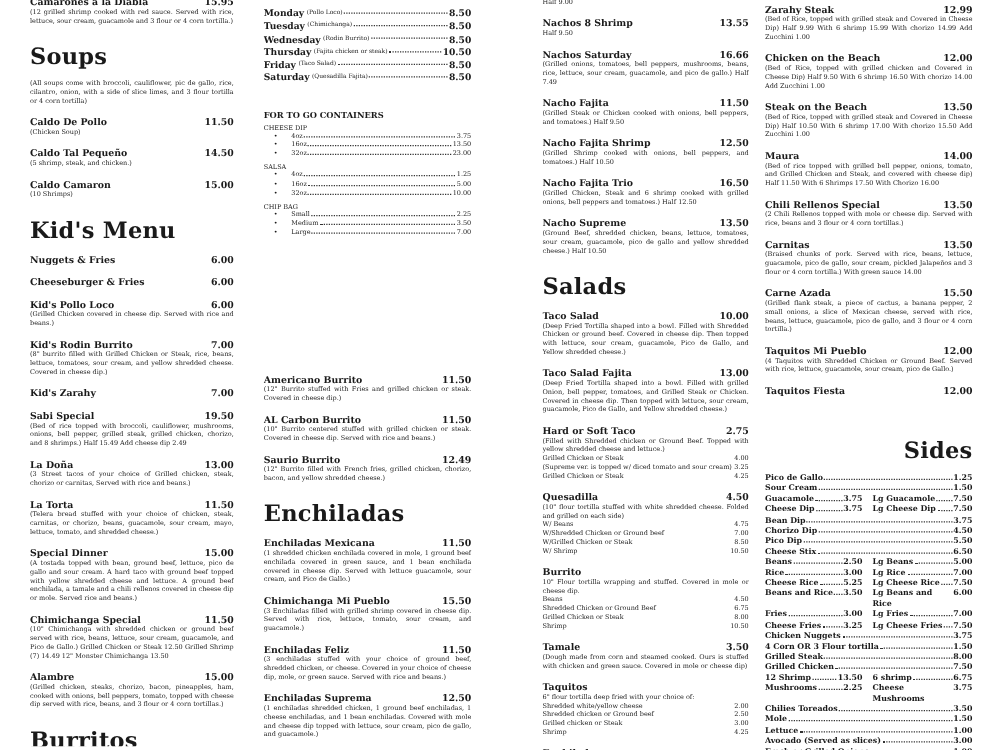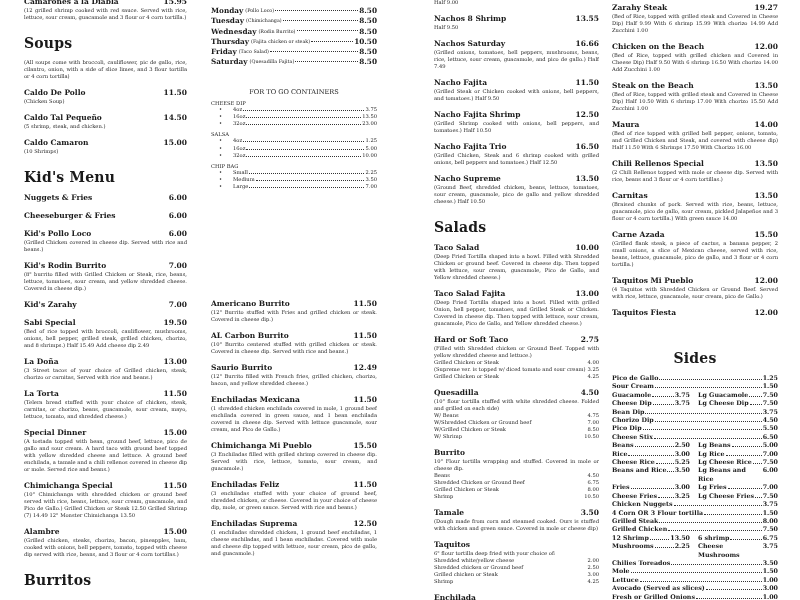--- a/index.html
+++ b/index.html
@@ -3,30 +3,30 @@
 <meta charset="utf-8">
 <style>
   * { box-sizing: border-box; margin: 0; padding: 0; }
   html, body { width: 800px; height: 600px; overflow: hidden; background: #ffffff; }
   body { font-family: "DejaVu Serif", "Liberation Serif", serif; color: #1a1a1a; position: relative; }
   .col { position: absolute; top: 0; height: 600px; overflow: hidden; }
   .c1 { left: 24px; width: 163px; }
   .c2 { left: 211px; width: 166px; }
   .c3 { left: 434px; width: 165px; }
   .c4 { left: 612px; width: 166px; }
-  .sec-h { font-weight: bold; font-size: 14px; margin: 14px 0 8px 0; letter-spacing: 0.2px; }
-  .sec-h.center { text-align: center; }
+  .sec-h { font-weight: bold; font-size: 18px; margin: 14px 0 8px 0; letter-spacing: 0.2px; }
+  .sec-h.center { text-align: right; }
   .item { margin-bottom: 8px; }
   .row { display: flex; justify-content: space-between; font-size: 7.5px; font-weight: bold; line-height: 10px; }
   .desc { font-size: 5.2px; line-height: 7px; text-align: justify; color: #222; }
   .sub { display: flex; justify-content: space-between; font-size: 5.2px; line-height: 7px; color: #222; }
   .daily { font-size: 7.3px; font-weight: bold; line-height: 10.3px; display: flex; align-items: center; }
   .daily .note { font-size: 4.8px; font-weight: normal; margin-left: 2px; }
   .daily .dots, .dotrow .dots, .side .dots { flex: 1; border-bottom: 1px dotted #333; margin: 0 1px 2px 1px; }
-  .togo-h { text-align: center; font-weight: normal; font-size: 6.6px; margin: 20px 0 3px 0; }
+  .togo-h { font-weight: bold; font-size: 6.6px; margin: 20px 0 3px 0; }
   .grp-h { font-size: 5.2px; margin-top: 4px; }
   .dotrow { display: flex; align-items: baseline; font-size: 5.2px; line-height: 7.2px; padding-left: 8px; }
   .dotrow .bullet { width: 14px; }
   .side { display: flex; align-items: baseline; font-size: 6.3px; font-weight: bold; line-height: 8.4px; }
   .side .half { display: flex; align-items: baseline; }
   .side .half.l { width: 78px; }
   .side .half.r { flex: 1; }
 </style>
 </head>
 <body>
@@ -272,20 +272,21 @@
         <div class="desc">(10" Burrito centered stuffed with grilled chicken or steak. Covered in cheese dip. Served with rice and beans.)</div>
       </div>
       <div class="item">
         <div class="row">
           <span>Saurio Burrito</span>
           <span>12.49</span>
         </div>
         <div class="desc">(12" Burrito filled with French fries, grilled chicken, chorizo, bacon, and yellow shredded cheese.)</div>
       </div>
     </div>
+  <div class="sec-h">Enchiladas</div>
   <div id="c2-ench">
       <div class="item">
         <div class="row">
           <span>Enchiladas Mexicana</span>
           <span>11.50</span>
         </div>
         <div class="desc">(1 shredded chicken enchilada covered in mole, 1 ground beef enchilada covered in green sauce, and 1 bean enchilada covered in cheese dip. Served with lettuce guacamole, sour cream, and Pico de Gallo.)</div>
       </div>
       <div class="item">
         <div class="row">
@@ -478,21 +479,21 @@
         </div>
       </div>
     </div>
 </div>
 
 <div class="col c4" style="top:3px;">
   <div id="c4-specials">
       <div class="item">
         <div class="row">
           <span>Zarahy Steak</span>
-          <span>19.27</span>
+          <span>12.99</span>
         </div>
         <div class="desc">(Bed of Rice, topped with grilled steak and Covered in Cheese Dip) Half 9.99 With 6 shrimp 15.99 With chorizo 14.99 Add Zucchini 1.00</div>
       </div>
       <div class="item">
         <div class="row">
           <span>Chicken on the Beach</span>
           <span>12.00</span>
         </div>
         <div class="desc">(Bed of Rice, topped with grilled chicken and Covered in Cheese Dip) Half 9.50 With 6 shrimp 16.50 With chorizo 14.00 Add Zucchini 1.00</div>
       </div>

